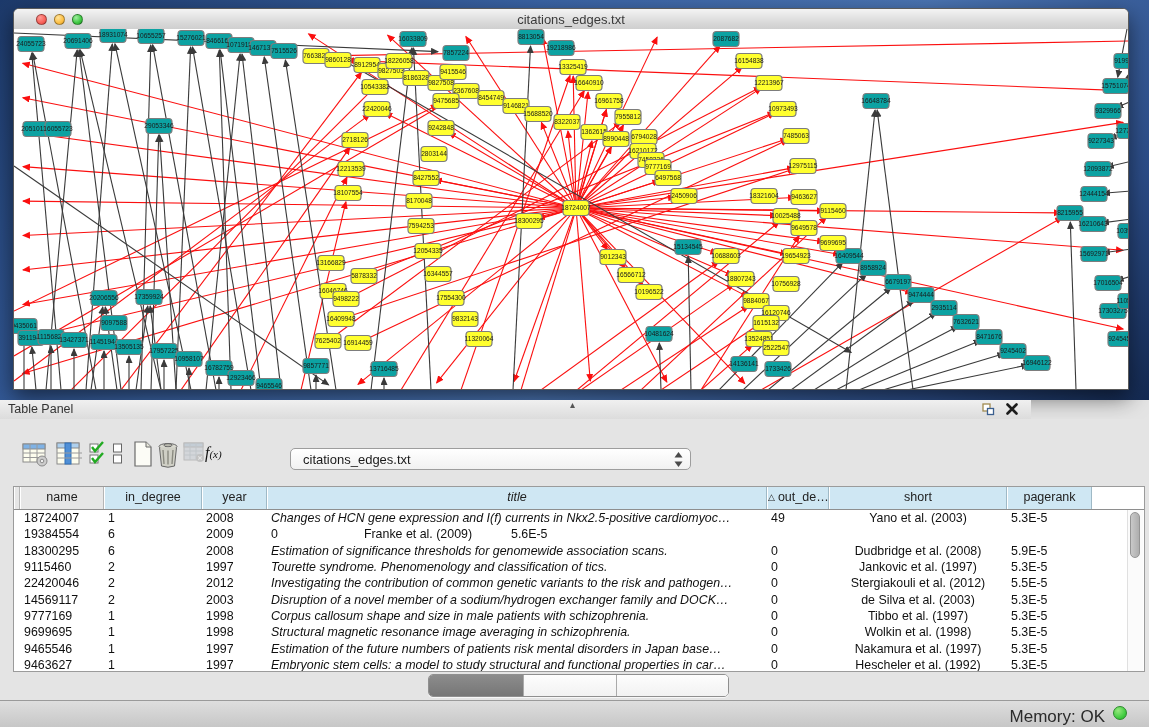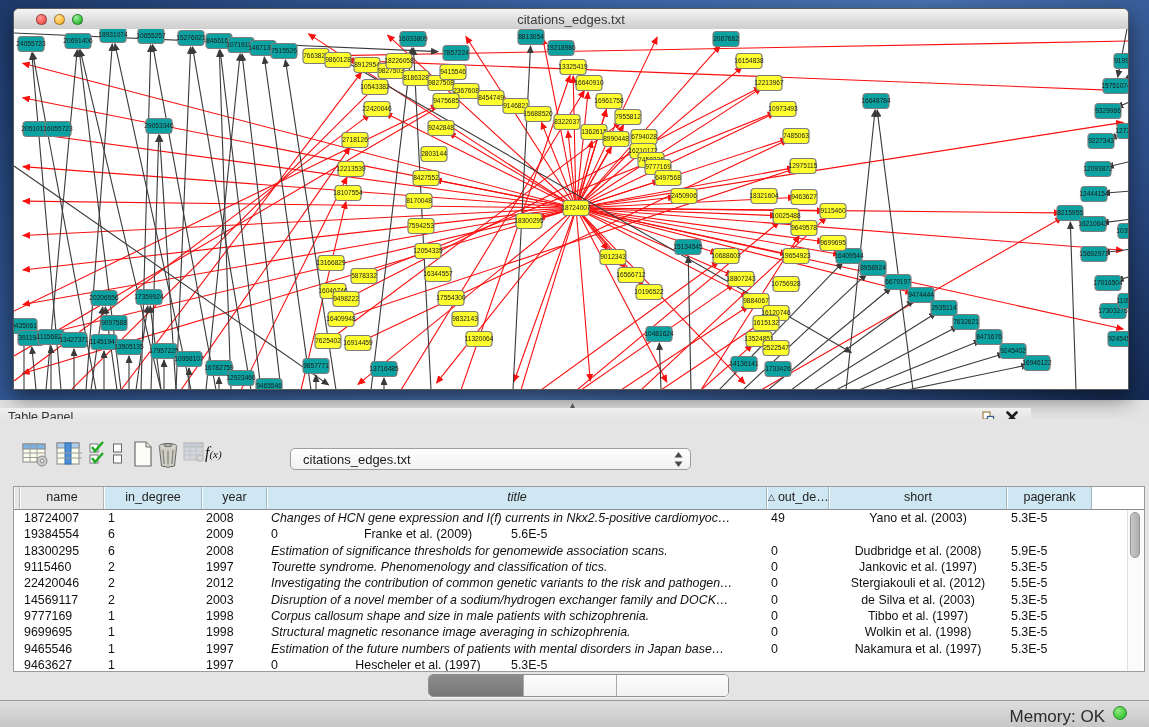--- a/index.html
+++ b/index.html
@@ -13,21 +13,21 @@
   #win-titlebar{position:absolute;left:0;top:0;right:0;height:20px;border-radius:5px 5px 0 0;
      background:linear-gradient(#f4f4f4,#d8d8d8 70%,#cfcfcf);border-bottom:1px solid #9a9a9a;}
   #win-title{position:absolute;left:0;right:0;top:3px;text-align:center;font-size:13px;color:#3a3a3a;}
   .tl{position:absolute;top:4.5px;width:11px;height:11px;border-radius:50%;box-sizing:border-box;border:1px solid rgba(0,0,0,.35);}
   .tl.red{left:22px;background:radial-gradient(circle at 35% 30%,#ff9a94,#f8615a 60%,#d8423c);}
   .tl.yellow{left:40px;background:radial-gradient(circle at 35% 30%,#ffe49c,#fdbf44 60%,#dd9f2a);}
   .tl.green{left:58px;background:radial-gradient(circle at 35% 30%,#a0eda0,#3ec842 60%,#2a9a2e);}
   #net-canvas{position:absolute;left:0;top:20px;width:1114px;height:360px;overflow:hidden;background:#fff;}
   
   #panel-titlebar{position:absolute;left:0;top:400px;width:1031px;height:19px;
-     background:linear-gradient(#f0f0f0,#dcdcdc);border-bottom:1px solid #bdbdbd;margin-top:8px;}
+     background:linear-gradient(#f0f0f0,#dcdcdc);border-bottom:1px solid #bdbdbd;}
   #panel-title{position:absolute;left:8px;top:2px;font-size:12.5px;color:#333;}
   #split-grip{position:absolute;left:570px;top:399px;font-size:10px;color:#555;}
   #float-icon{position:absolute;right:36px;top:3px;width:13px;height:13px;}
   #close-icon{position:absolute;right:12px;top:2px;width:14px;height:14px;}
   #panel-body{position:absolute;left:0;top:419px;width:1149px;height:281px;background:#e4e4e4;}
   
   #toolbar{position:absolute;left:0;top:18px;width:1149px;height:44px;}
   .tbtn{position:absolute;top:4px;background:none;border:none;padding:0;cursor:default;}
   #dropdown{position:absolute;left:290px;top:11px;width:401px;height:22px;border:1px solid #9d9d9d;border-radius:5px;
      background:linear-gradient(#ffffff,#f1f1f1);box-sizing:border-box;}
@@ -944,32 +944,33 @@
           <div class="tcell c3">Structural magnetic resonance image averaging in schizophrenia.</div>
           <div class="tcell c4">0</div>
           <div class="tcell c5">Wolkin et al. (1998)</div>
           <div class="tcell c6">5.3E-5</div>
         </div>
         <div class="trow">
           <div class="tcell" style="width: 6px; padding: 0px;"></div>
           <div class="tcell c0">9465546</div>
           <div class="tcell c1">1</div>
           <div class="tcell c2">1997</div>
-          <div class="tcell c3">Estimation of the future numbers of patients with mental disorders in Japan base…</div>
+          <div class="tcell c3">Estimation of the future numbers of patients risk mental disorders in Japan base…</div>
           <div class="tcell c4">0</div>
           <div class="tcell c5">Nakamura et al. (1997)</div>
           <div class="tcell c6">5.3E-5</div>
         </div>
         <div class="trow">
           <div class="tcell" style="width: 6px; padding: 0px;"></div>
           <div class="tcell c0">9463627</div>
           <div class="tcell c1">1</div>
           <div class="tcell c2">1997</div>
+          <div class="tcell c3">Embryonic stem cells: a model to study structural and functional properties in car…</div>
           <div class="tcell c4">0</div>
-          <div class="tcell c5">Hescheler et al. (1997)</div>
+          <div class="tcell c5">Hescheler et al. (1992)</div>
           <div class="tcell c6">5.3E-5</div>
         </div>
       </div>
     <div id="vscroll">
       <div id="vthumb"></div>
     </div>
   </div>
 
   <div id="tabsbar">
     <div id="segmented">

